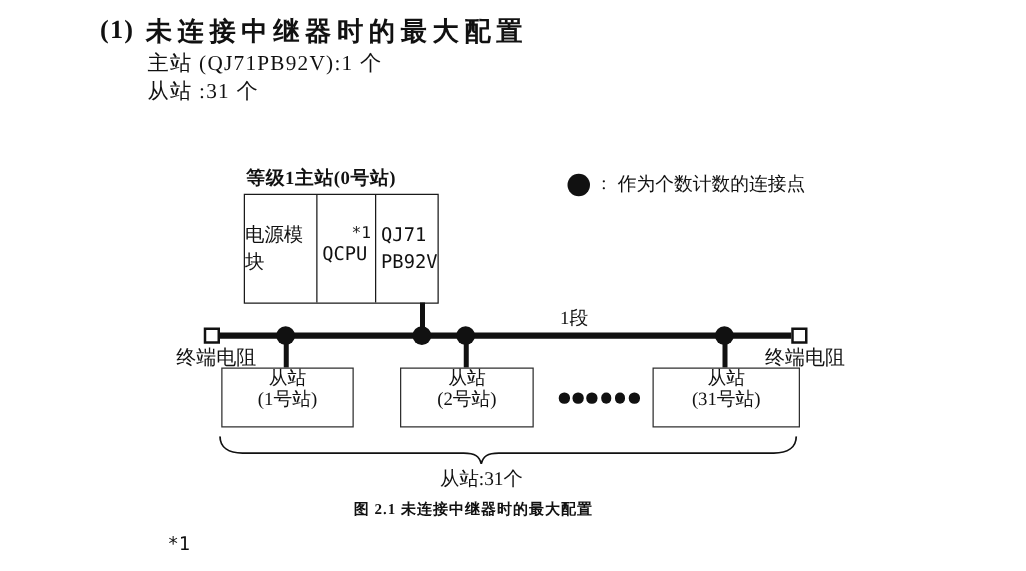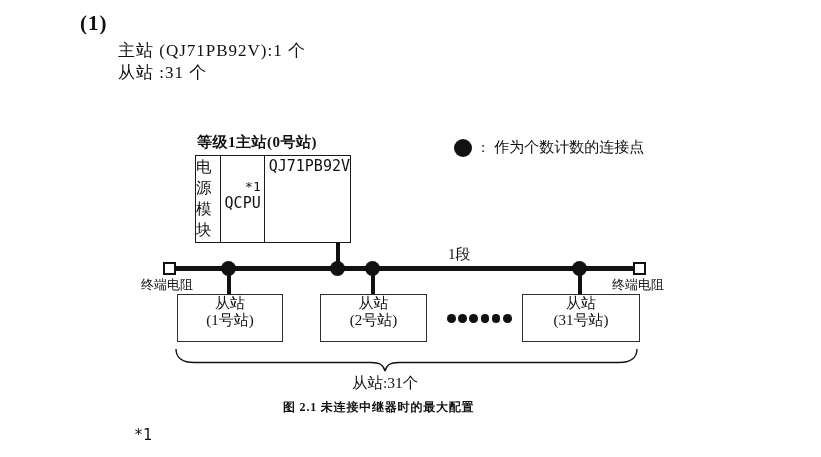--- a/index.html
+++ b/index.html
@@ -20,30 +20,30 @@
   .master-label { left:197px; top:133px; font-size:15px; letter-spacing:0.5px; white-space:nowrap;font-weight:bold; }
   .master-box { left:195px; top:155px; width:156px; height:88px;
                 border:1.2px solid #1a1a1a; display:flex; background:#fff;justify-content:center; }
   .cell { height:100%; }
   .cell-power { width:65px; border-right:1.2px solid #1a1a1a;
                 display:flex; align-items:center; justify-content:center; font-size:15.5px; }
   .cell-cpu { width:52px; border-right:1.2px solid #1a1a1a;
               display:flex; flex-direction:column; justify-content:center; padding:0 3px 6px 4px; }
   .cpu-note { align-self:flex-end; font-size:13px; line-height:1.1; }
   .cpu-label { font-size:15px; line-height:1.2; }
-  .cell-net { flex:1; display:flex; flex-direction:row; justify-content:center;
+  .cell-net { flex:1; display:flex; flex-direction:column; justify-content:center;
               padding-left:4px; font-size:15px; line-height:1.4; }
 
   .legend { left:454px; top:138px; display:flex; align-items:center; gap:9px;
             font-size:15px; white-space:nowrap; }
   .legend-dot { width:18px; height:18px; border-radius:50%; background:#111; }
 
   .bus-line { left:176px; top:266px; width:459px; height:5px; background:#111; }
   .term-square { width:13px; height:13px; background:#fff; border:2.2px solid #111; top:262px; }
-  .term-label { top:276px; font-size:13px; white-space:nowrap; }
+  .term-label { top:276px; font-size:16px; white-space:nowrap; }
   .seg-label { left:448px; top:245px; font-size:15px; white-space:nowrap; }
 
   .conn-dot { width:15px; height:15px; border-radius:50%; background:#111; top:261px; }
   .drop { width:4px; background:#111; }
 
   .slave-box { top:294px; height:48px; border:1.6px solid #2f2f2f; background:#fff;
                display:flex; flex-direction:column; align-items:center; 
                font-size:15px; line-height:17px; }
   .ellipsis { left:447px; top:314px; display:flex; gap:2.6px; align-items:center; }
   .ellipsis span { width:8.6px; height:8.6px; border-radius:50%; background:#111; }
@@ -55,20 +55,21 @@
   .footnote-marker { left:134px; top:426px; font-size:15px; }
   .footnote-text { left:167px; top:425px; font-size:15px; letter-spacing:0.4px; white-space:nowrap; }
 </style>
 </head>
 <body>
 
 <div class="page">
 
   <div class="abs heading">
     <span>(1)</span>
+    <span class="title">未连接中继器时的最大配置</span>
   </div>
   <div class="abs subline" style="top:39px;">主站 (QJ71PB92V):1 个</div>
   <div class="abs subline" style="top:61px;">从站 :31 个</div>
 
   <div class="abs legend">
     <span class="legend-dot"></span>
     <span>:</span>
     <span>作为个数计数的连接点</span>
   </div>
 

